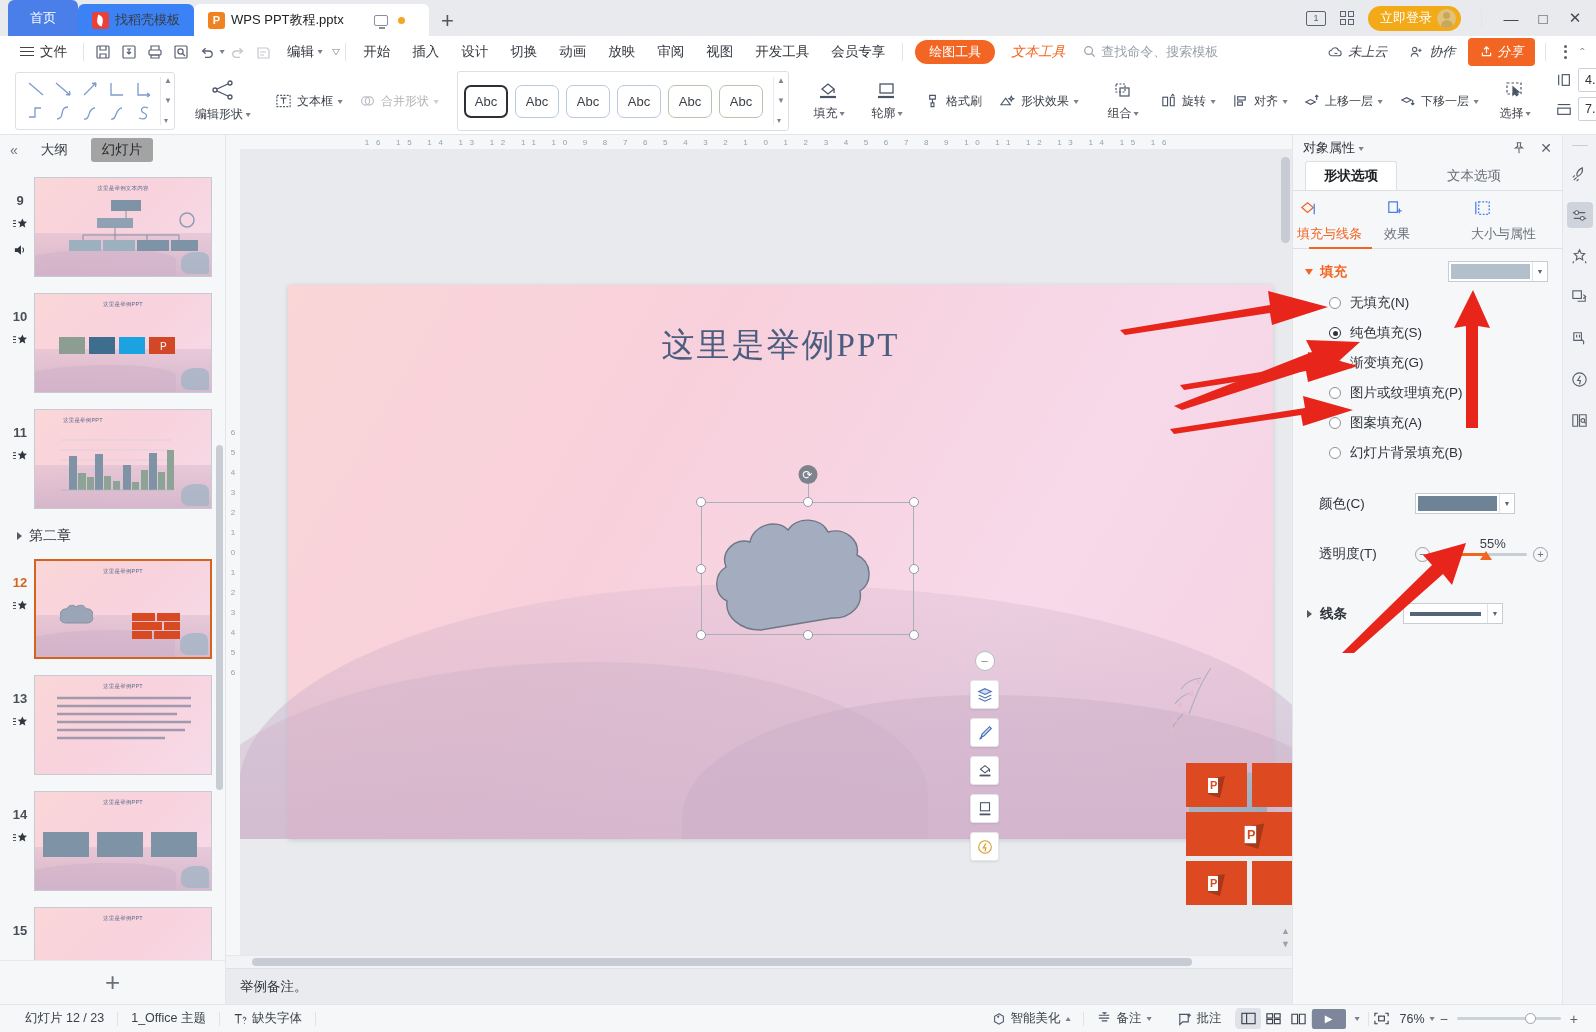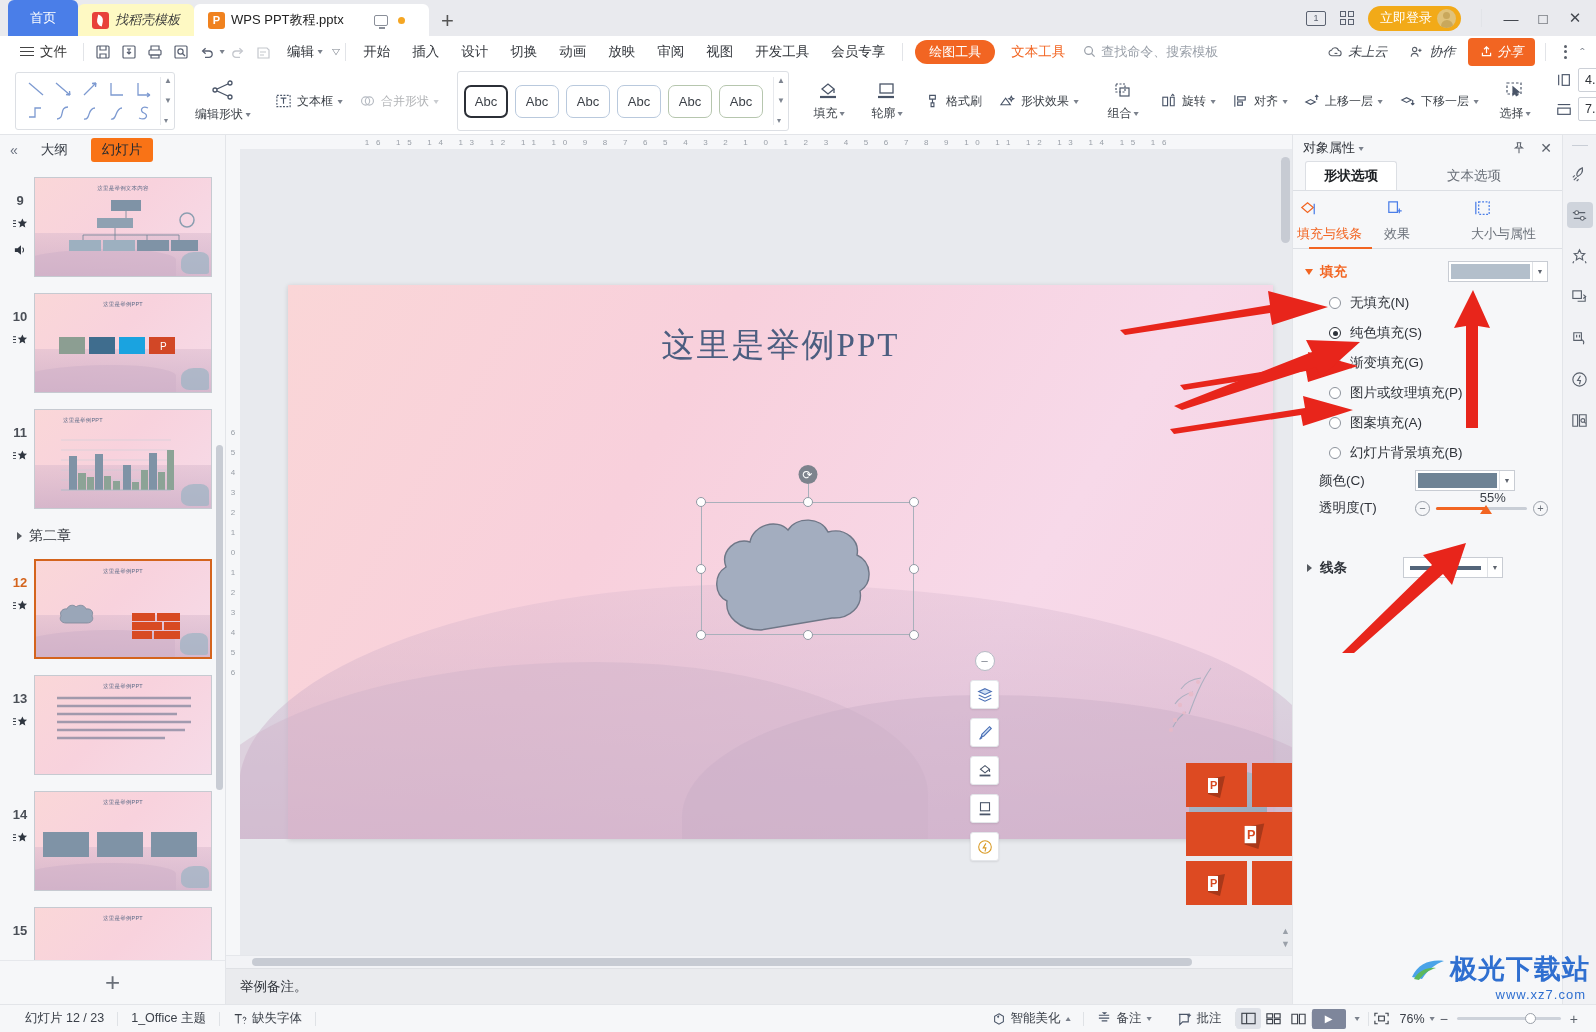--- a/index.html
+++ b/index.html
@@ -11,21 +11,21 @@
     background:#f6f7f9;
     -webkit-font-smoothing: antialiased;
   }
   .app { position:relative; width:1596px; height:1032px; display:flex; flex-direction:column; }
 
   
   .tabbar { height:36px; background:#e9eaee; display:flex; align-items:flex-end; position:relative; flex:none;}
   .tab { height:32px; display:flex; align-items:center; gap:6px; padding:0 14px; font-size:13px;
          border-radius:6px 6px 0 0; cursor:default; position:relative; }
   .tab.home { background:#4a7ee8; color:#fff; margin-left:8px; padding:0 22px; height:36px; }
-  .tab.mid  { background:#fef9c3; color:#3b3b3b;font-style:italic; }
+  .tab.mid  { background:#3b82f6; color:#3b3b3b; }
   .tab.active { background:#fff; color:#222; min-width:235px; }
   .tabfav { width:17px; height:17px; border-radius:3px; display:inline-block; flex:none; }
   .fav-red { background:#e8413a; position:relative; }
   .fav-red::after{content:"";position:absolute;left:5px;top:3px;width:6px;height:11px;background:#fff;
      border-radius:0 6px 0 6px;transform:rotate(12deg);}
   .fav-orange { background:#f0821f; color:#fff; font-size:11px; display:flex; align-items:center; justify-content:center; font-weight:bold;}
   .tabicons { margin-left:auto; display:flex; align-items:center; gap:10px; padding-right:10px; }
   .mini-monitor { width:14px;height:11px;border:1.4px solid #8a8f99;border-radius:2px;position:relative;}
   .mini-monitor::after{content:"";position:absolute;left:4px;top:11px;width:6px;height:2px;background:#8a8f99;}
   .dot-amber { width:7px;height:7px;border-radius:50%;background:#f5a623; }
@@ -49,21 +49,21 @@
   .hamb { display:flex; flex-direction:column; gap:2.5px; }
   .hamb i { width:14px;height:1.6px;background:#444;display:block;}
   .msep { width:1px; height:18px; background:#e2e4e8; margin:0 6px; }
   .qicon { width:26px;height:22px;display:flex;align-items:center;justify-content:center;color:#596071;}
   .qicon svg { display:block; }
   .qicon.dim { opacity:.35; }
   .mitem { padding:0 11px; font-size:13.5px; color:#33373d; height:32px; display:flex; align-items:center; }
   .mitem.edit { gap:4px; }
   .caret { font-size:8px; color:#7b818c; transform:scaleX(1.3); }
   .mpill { background:#f26522; color:#fff; border-radius:12px; padding:3px 14px; font-size:13px; margin:0 6px;}
-  .mtext-tool { color:#f26522; font-size:13.5px; padding:0 10px; }
+  .mtext-tool { color:#f26522; font-size:13.5px; padding:0 10px;font-style:italic; }
   .msearch { display:flex; align-items:center; gap:5px; color:#9aa0a9; font-size:13px; margin-left:8px;}
   .mright { margin-left:auto; display:flex; align-items:center; gap:4px; padding-right:10px;font-style:italic; }
   .mr-item { display:flex;align-items:center;gap:5px;padding:0 9px;color:#3d424a;font-size:13px;}
   .share-btn { background:#f26522;color:#fff;border-radius:4px;padding:5px 12px;display:flex;align-items:center;gap:4px;font-size:13px;}
   .kebab { display:flex;flex-direction:column;gap:2.5px;padding:0 8px;}
   .kebab i{width:3px;height:3px;border-radius:50%;background:#5b616b;display:block;}
 
   
   .ribbon { height:67px; background:#fff; display:flex; align-items:center; flex:none;
             border-bottom:1px solid #e3e5e9; padding-left:8px; gap:0;}
@@ -95,21 +95,21 @@
 
   
   .main { flex:1; display:flex; min-height:0; position:relative; background:#f1f2f5;}
 
   
   .slidepanel { width:226px; background:#f6f7f9; border-right:1px solid #e3e5e9; display:flex;
                 flex-direction:column; flex:none; position:relative;}
   .sp-head { height:30px; display:flex; align-items:center; gap:12px; padding:0 10px; }
   .collapse { color:#6b7280; font-size:14px; }
   .sp-tab { font-size:13.5px; color:#3b4049; padding:3px 11px; border-radius:3px; }
-  .sp-tab.active { background:#f97316; color:#262a30; }
+  .sp-tab.active { background:#a3a3a3; color:#262a30; }
   .sp-list { flex:1; overflow:hidden; padding:6px 0 0 0; position:relative;}
   .slide-row { display:flex; padding:6px 8px 10px 6px; position:relative;}
   .sgutter { width:28px; display:flex; flex-direction:column; align-items:center; gap:9px; padding-top:16px;}
   .snum { font-size:13px; color:#4a4f57; font-weight:bold; }
   .snum.cur { color:#d4641d; }
   .sicon { color:#3d4249; }
   .thumb { width:178px; height:100px; border:1.6px solid #c6cad1; position:relative; overflow:hidden;
            background:linear-gradient(135deg,#fad7d8 0%,#f8d2dd 45%,#f6dbe8 100%);}
   .thumb.cur { border:2.4px solid #d4641d; }
   .thumb .mount { position:absolute; left:0; right:0; bottom:0; height:44%;
@@ -193,21 +193,21 @@
   .sec-tri { width:0;height:0;border-left:4px solid transparent;border-right:4px solid transparent;border-top:6px solid #f26522;}
   .colorbox { width:100px;height:21px;border:1px solid #c8ccd3;background:#fff; display:flex; align-items:center; }
   .colorbox .swatch { flex:1; height:15px; margin:0 2px; }
   .colorbox .cdrop { width:15px;height:19px; border-left:1px solid #dfe2e6; display:flex;align-items:center;justify-content:center;
      font-size:7px; color:#5d636d;}
   .radios { padding:12px 0 0 24px; display:flex; flex-direction:column; gap:12px;}
   .radio { display:flex; align-items:center; gap:9px; font-size:13.5px; color:#2f333a;}
   .rdot { width:12px;height:12px;border-radius:50%;border:1.3px solid #8d939c;background:#fff;position:relative;flex:none;}
   .rdot.on { border-color:#2f333a; }
   .rdot.on::after{content:"";position:absolute;left:2.5px;top:2.5px;width:5px;height:5px;border-radius:50%;background:#2f333a;}
-  .rowctl { display:flex; align-items:center; padding:0 14px 0 26px; margin-top:8px; }
+  .rowctl { display:flex; align-items:center; padding:0 14px 0 26px; margin-top:31px; }
   .rowlbl { font-size:13.5px; color:#2f333a; width:96px; flex:none;}
   .slider { display:flex; align-items:center; gap:6px; flex:1; position:relative; }
   .circ { width:15px;height:15px;border-radius:50%;border:1.3px solid #9aa0a9;color:#6a7079;
           display:flex;align-items:center;justify-content:center;font-size:11px;line-height:1;flex:none;}
   .track { flex:1; height:3px; background:#c9ced6; position:relative; border-radius:2px;}
   .trackfill { position:absolute; left:0; top:0; height:3px; background:#f26522; border-radius:2px;}
   .tri-thumb { position:absolute; top:-2px; width:0;height:0;border-left:6px solid transparent;
                border-right:6px solid transparent;border-bottom:9px solid #f26522; transform:translateX(-6px);}
   .sliderval { position:absolute; top:-17px; font-size:13px; color:#3a3f47;}
 
@@ -1252,24 +1252,14 @@
         <span class="caret">▾</span>
       </span>
       <span style="color:#5b616b;font-size:14px">−</span>
       <span class="zoomtrack">
           <span class="zoomdot"></span>
         </span>
       <span style="color:#5b616b;font-size:14px;padding-right:6px">+</span>
     </span>
   </div>
 
-  <div class="watermark">
-    <div class="wm-main">
-      <svg width="36" height="24" viewBox="0 0 36 24">
-        <path d="M2 20c6-14 20-18 32-16-9 3-16 9-22 18z" fill="#4aa3e8"></path>
-        <path d="M4 22c5-9 14-12 22-11-7 2-13 6-17 12z" fill="#5cb85c"></path>
-      </svg>
-      <span>极光下载站</span>
-    </div>
-    <div class="wm-sub">www.xz7.com</div>
-  </div>
 
 </div>
 
 </body></html>

